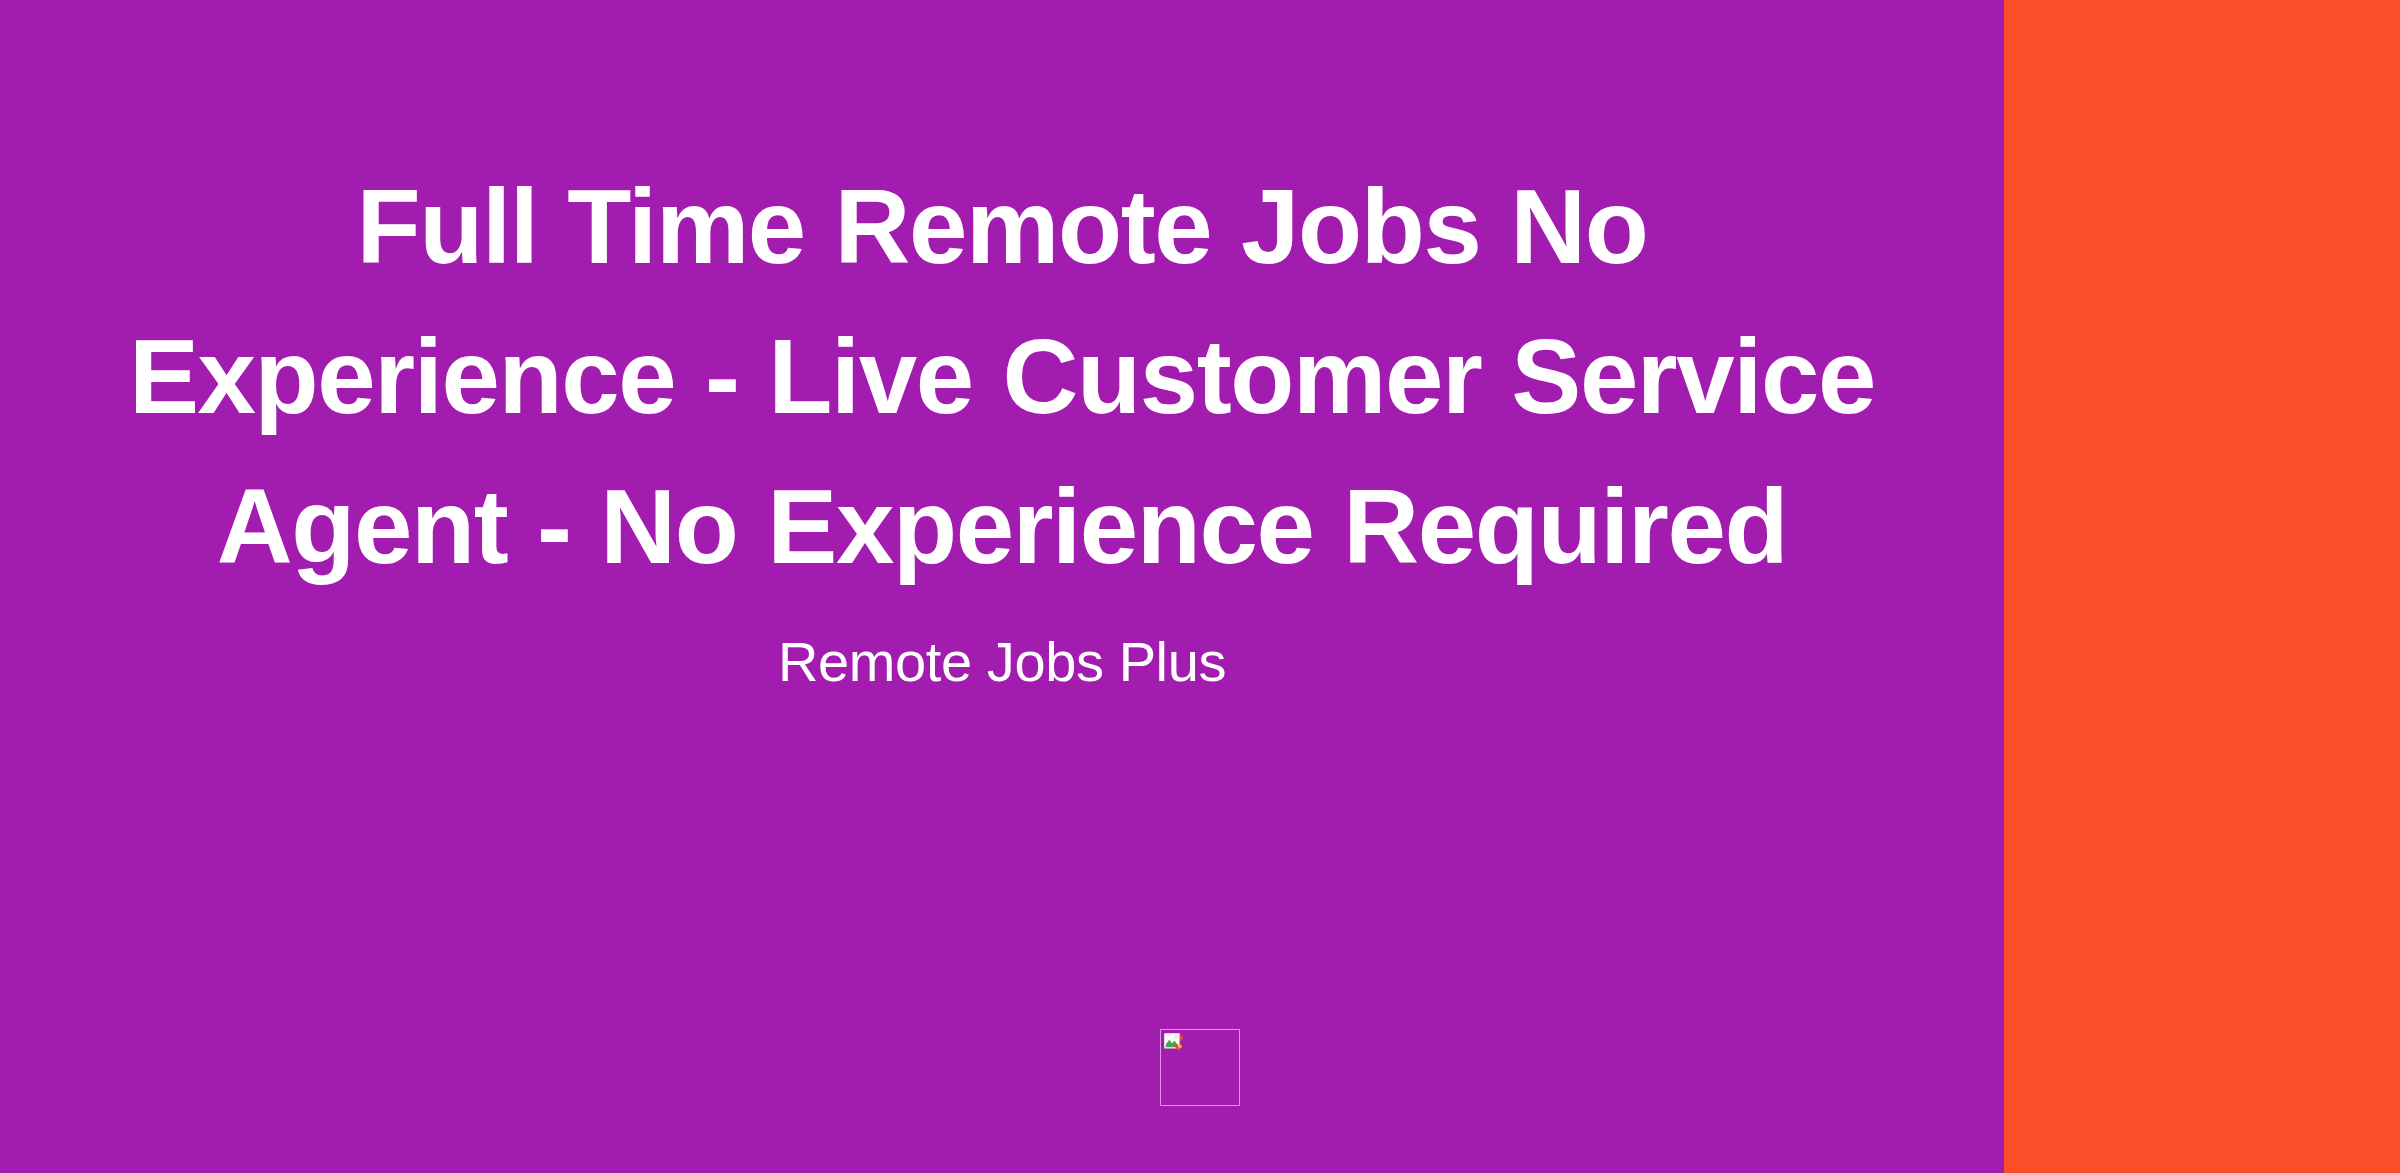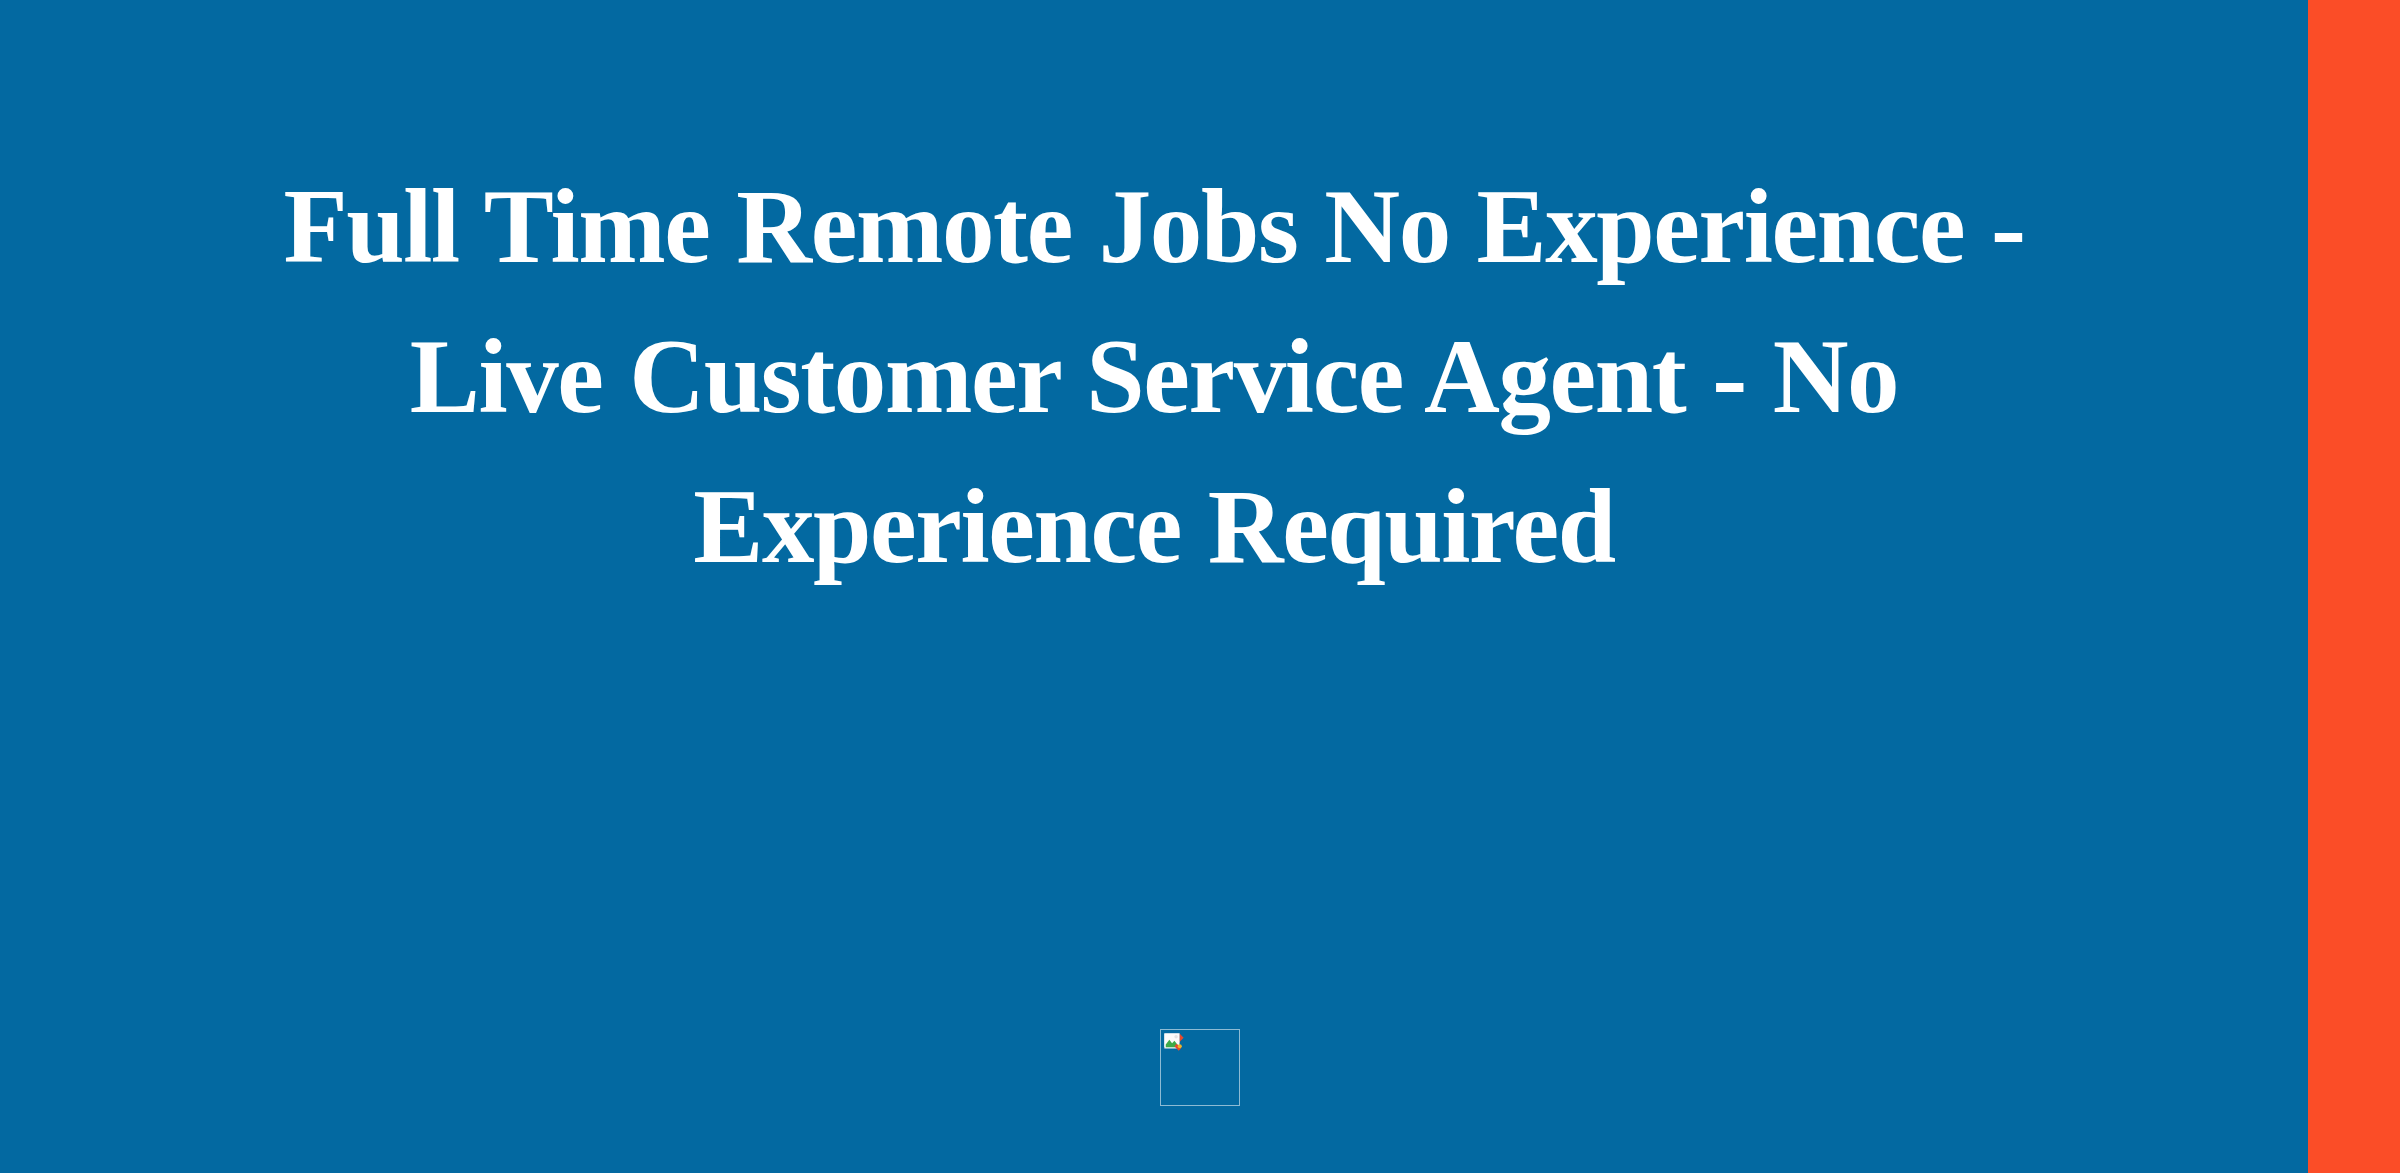--- a/index.html
+++ b/index.html
@@ -12,24 +12,23 @@
   }
 
   body {
     background: #fb4d27;
     font-family: "Liberation Sans", "DejaVu Sans", sans-serif;
     -webkit-font-smoothing: antialiased;
   }
 
   .page {
     position: relative;
-    width: 2308px;
+    width: 2004px;
     height: 1173px;
-    background: #0369a1;
-    font-family: Liberation Serif, serif;
+    background: #a21caf;
   }
 
   
   .hero {
     position: absolute;
     left: 50%;
     top: 0;
     transform: translateX(-50%);
     width: 1760px;
     padding-top: 152px;
@@ -83,20 +82,21 @@
   }
 </style>
 </head>
 <body>
 
 <div class="page">
 
   <div class="hero">
     <h1 class="hero-title">Full Time Remote Jobs No Experience - Live Customer Service Agent - No Experience Required</h1>
 
+    <div class="hero-subtitle">Remote Jobs Plus</div>
   </div>
 
   <div class="media-row">
     <span class="broken-image">
       <svg class="broken-image-glyph" viewBox="0 0 16 16" xmlns="http://www.w3.org/2000/svg">
         <path d="M1 1 H12 V7 L10 12 H1 Z" fill="#f4f4f4"></path>
         <path d="M1 1 H12 V11 H1 Z" fill="#fbfbfb"></path>
         <path d="M2 9 L4.6 5.6 L6.6 8.2 L8.3 6.4 L11 9.9 V11 H2 Z" fill="#3faa4a"></path>
         <circle cx="9.5" cy="3.4" r="1.25" fill="#e3e3e3"></circle>
         <path d="M12.2 1.2 L15 4.1 L12.2 7 Z" fill="#e64a2e"></path>

